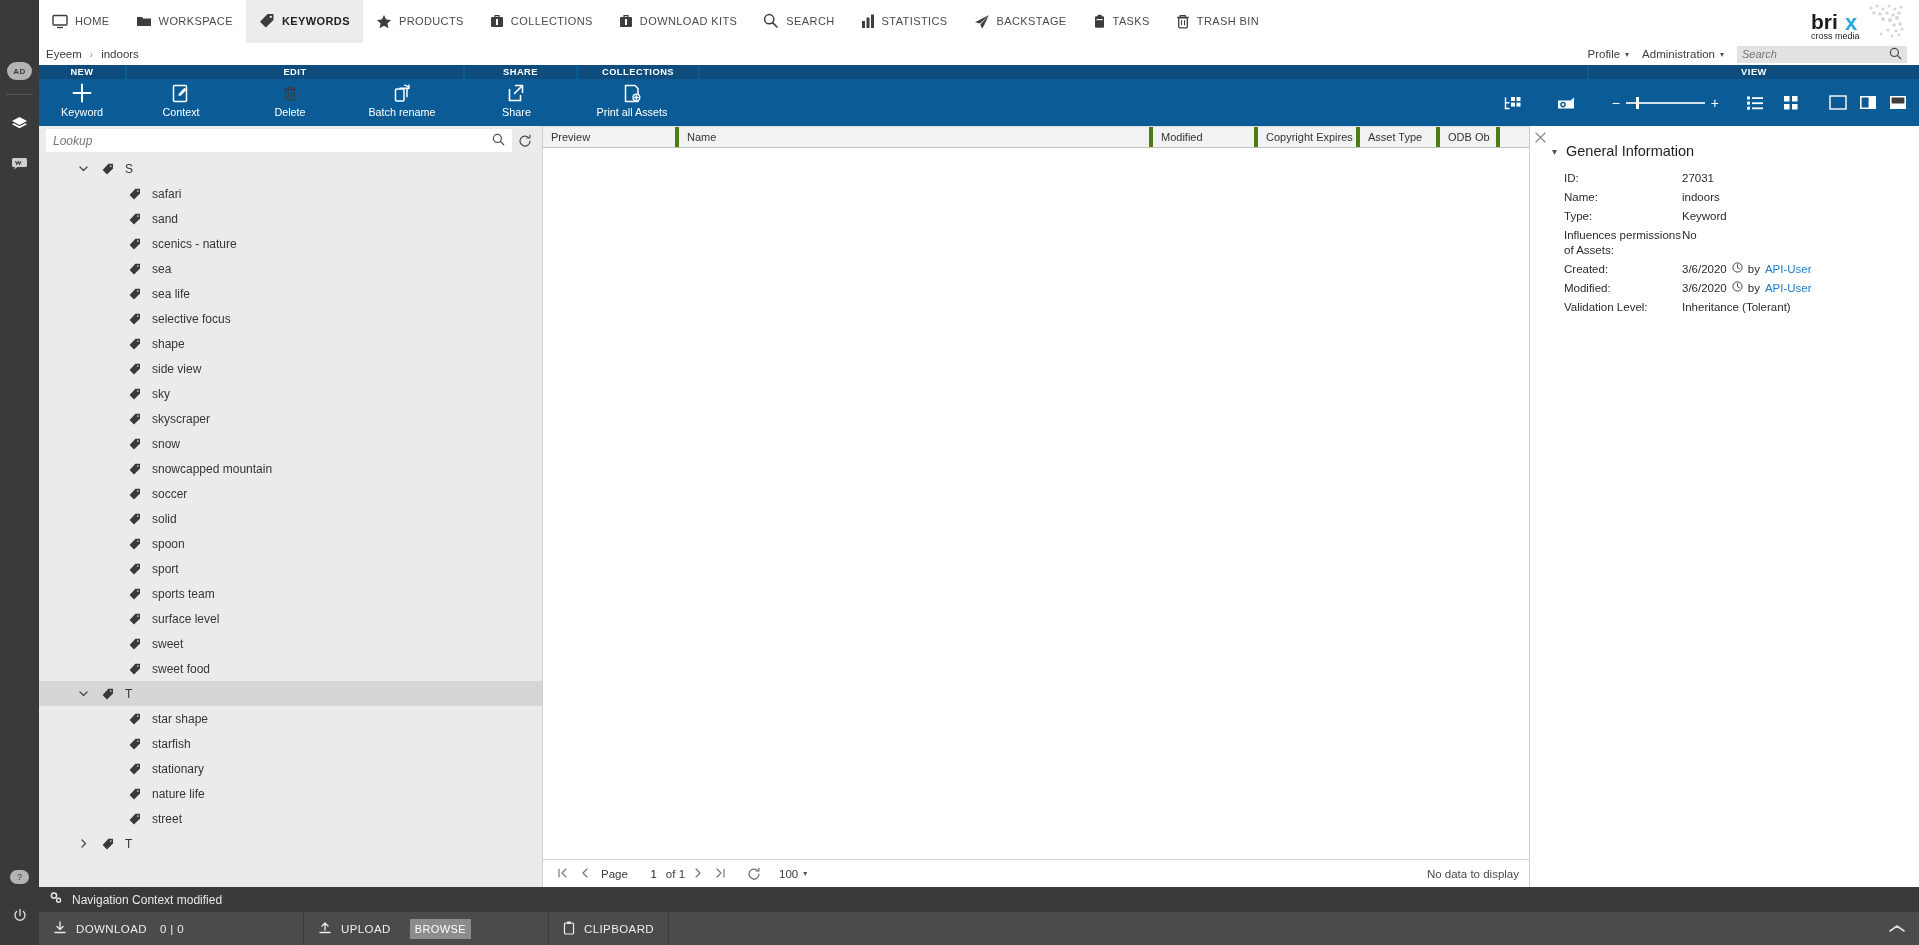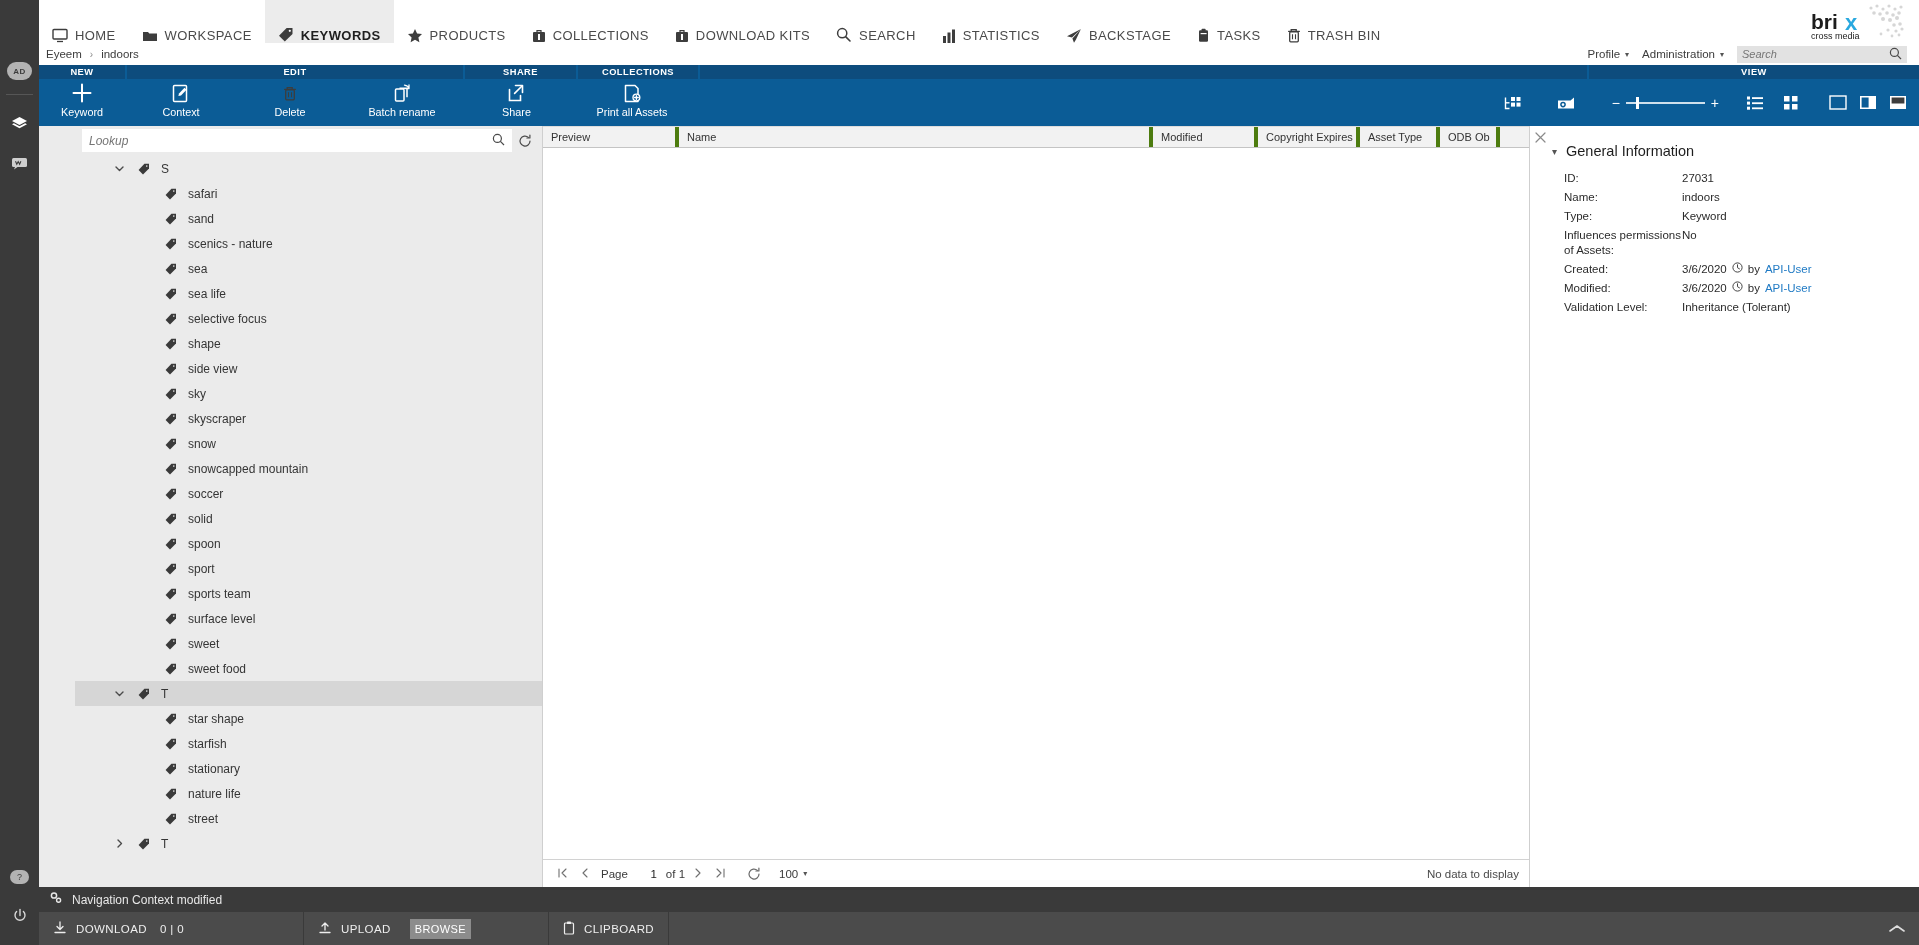--- a/index.html
+++ b/index.html
@@ -39,22 +39,22 @@
 
   
   .topnav {
     position: absolute; left: 0; top: 0; right: 0; height: 43px;
     background: #fff; display: flex; align-items: center;
     border-bottom: 1px solid #ffffff; z-index: 30;
   }
   .brand-mark { width: 39px; display: flex; align-items: center; justify-content: center; }
   .nav-items { display: flex; align-items: center; height: 43px; }
   .nav-item {
-    display: flex; align-items: flex-end; gap: 7px; height: 43px;
-    padding: 0 13px; color: #4a4a4a; font-size: 13px; letter-spacing: .4px;
+    display: flex; align-items: center; gap: 7px; height: 43px;
+    padding: 0 13px; color: #4a4a4a; font-size: 11px; letter-spacing: .4px;
     cursor: pointer; white-space: nowrap;
   }
   .nav-item.active { background: #ececec; color: #1f1f1f; font-weight: bold; }
   .nav-item .nav-ico { display: flex; align-items: center; color: #3d3d3d; }
   .brix-logo {
     position: absolute; right: 14px; top: 3px; width: 96px; height: 40px;
   }
 
   
   .utilbar {
@@ -101,21 +101,21 @@
   .rib-lbl { font-size: 10.8px; margin-top: 3px; white-space: nowrap; }
   .view-tools { display: flex; align-items: center; gap: 0; height: 47px; color: #fff; }
   .vt { display: flex; align-items: center; justify-content: center; cursor: pointer; }
   .zoom-slider { display: flex; align-items: center; gap: 6px; color: #fff; }
   .zs-track { position: relative; width: 79px; height: 2px; background: #cfe0ec; }
   .zs-knob { position: absolute; left: 10px; top: -5px; width: 3px; height: 12px; background: #fff; }
 
   
   .tree-panel {
     position: absolute; left: 39px; top: 126px; width: 503px; bottom: 58px;
-    background: #ebebeb; display: flex; flex-direction: column; padding-left: 36px;
+    background: #ebebeb; display: flex; flex-direction: column;
   }
   .lookup-row { display: flex; align-items: center; height: 28px; padding: 3px 4px 2px 7px; }
   .lookup-input {
     flex: 1; height: 23px; background: #fff; display: flex; align-items: center;
     padding: 0 7px;
   }
   .lookup-input input {
     flex: 1; border: 0; outline: none; background: transparent;
     font-size: 12px; font-style: italic; color: #4c4c4c;
     font-family: "Liberation Sans", sans-serif;

